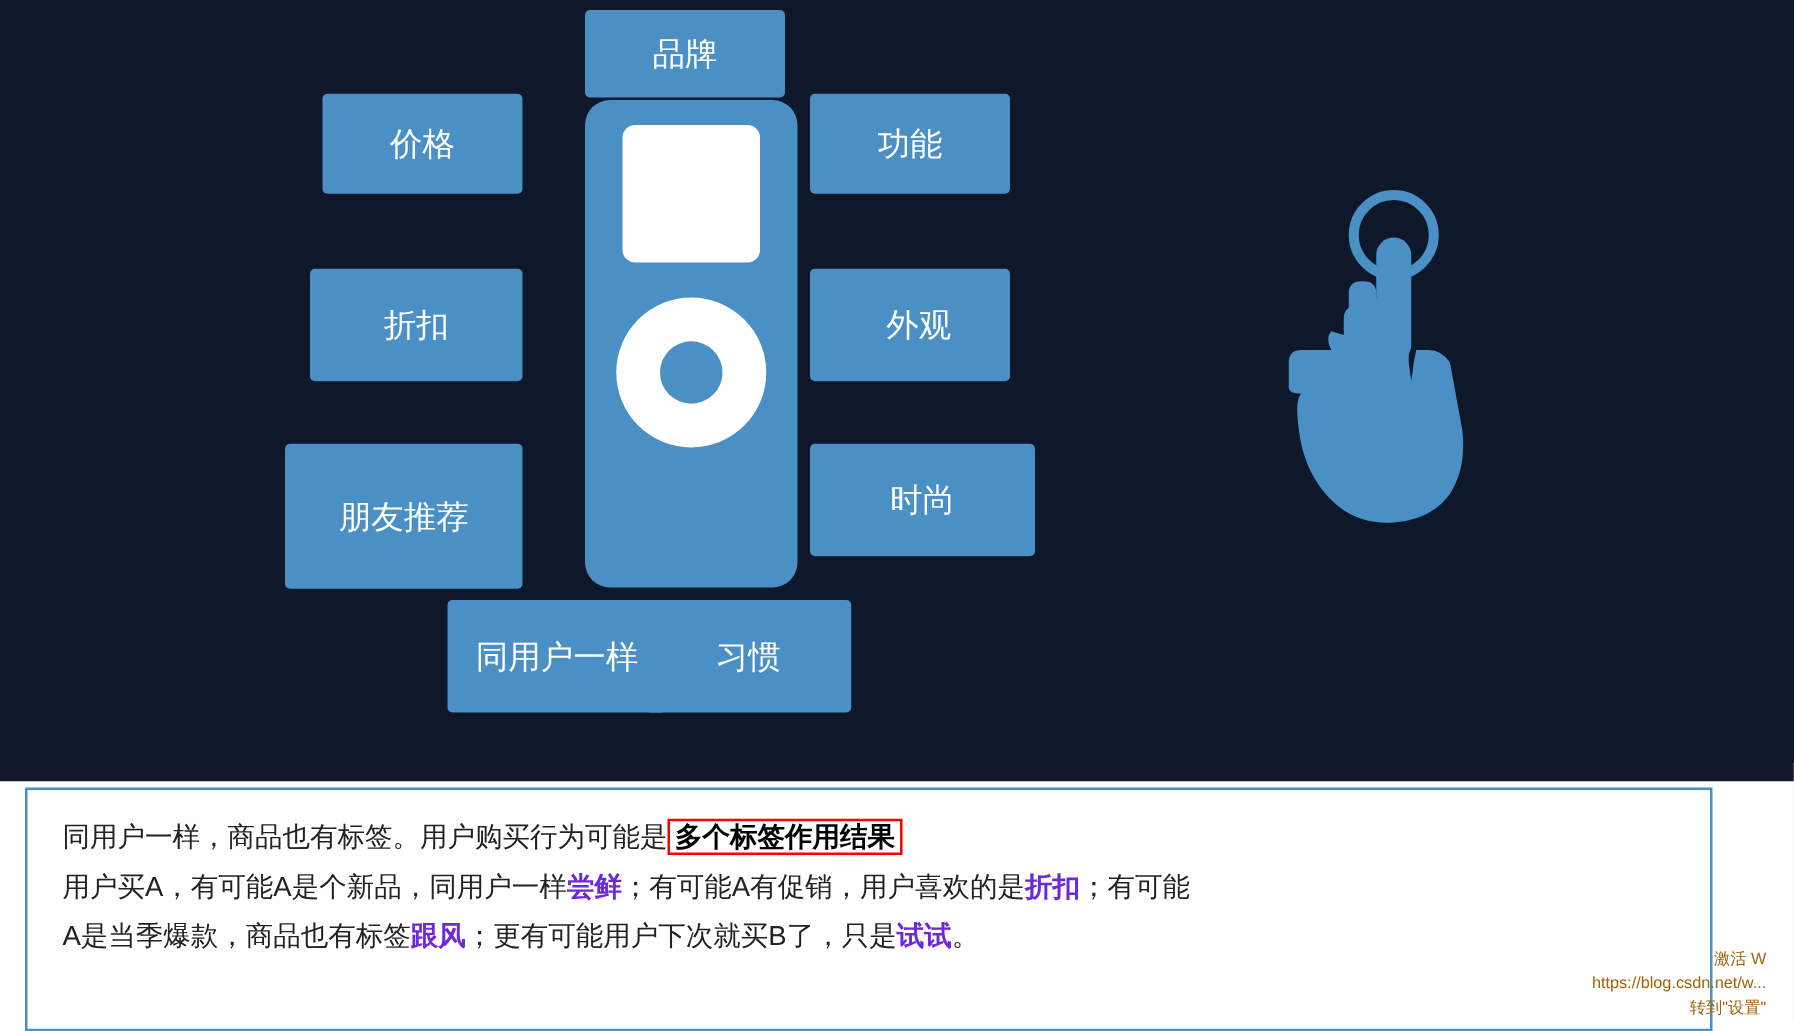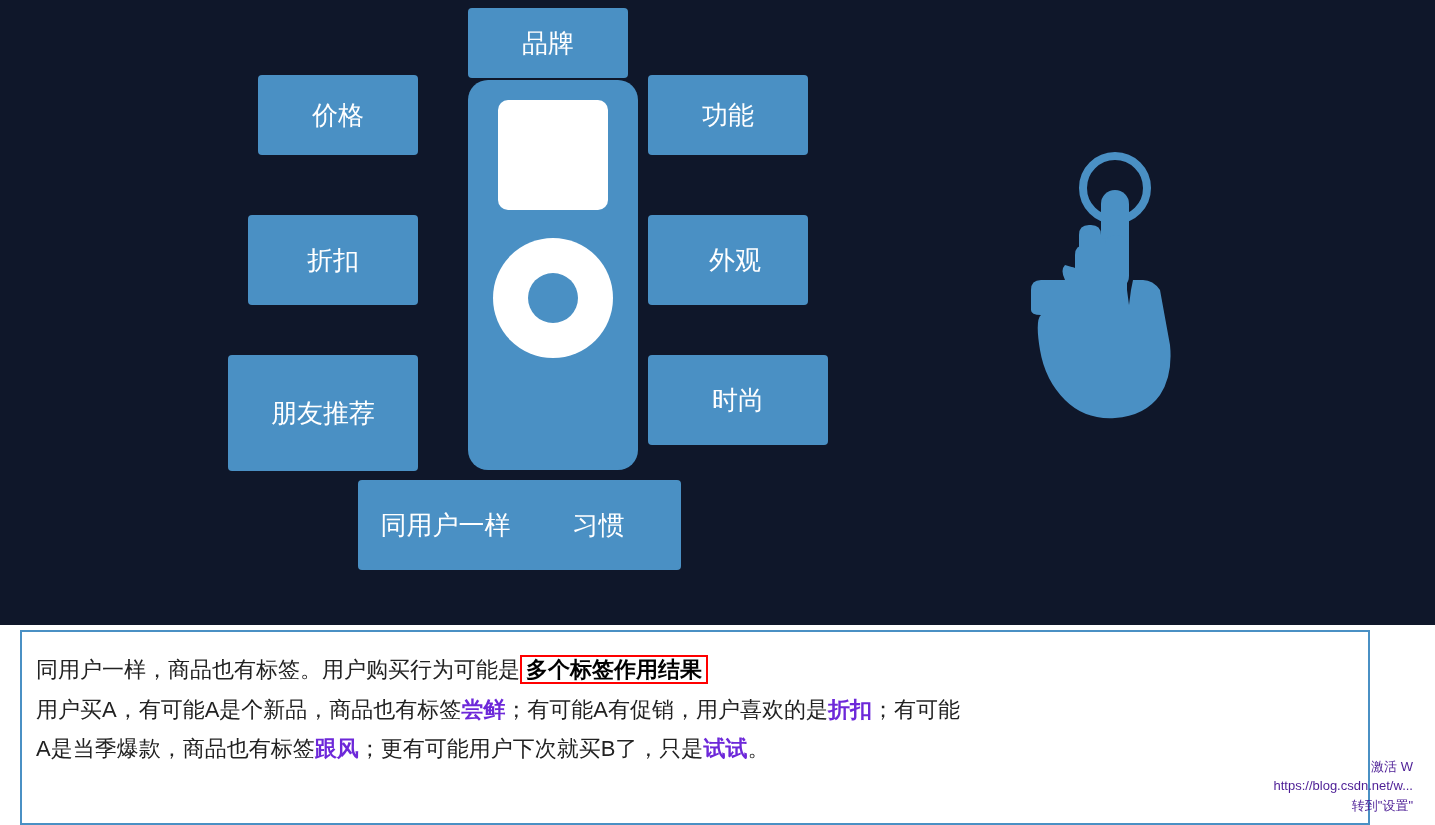--- a/index.html
+++ b/index.html
@@ -94,21 +94,21 @@
 
     
     .text-box {
       position: absolute;
       bottom: 0;
       left: 20px;
       width: 1350px;
       height: 195px;
       border: 2px solid #4a90c4;
       background: #fff;
-      padding: 18px 14px;
+      padding: 18px 28px;
       font-size: 22px;
       line-height: 1.8;
       color: #222;
     }
 
     .text-highlight-red {
       border: 2px solid red;
       padding: 0 4px;
       font-weight: bold;
       color: #000;
@@ -118,21 +118,21 @@
       font-weight: bold;
       color: #6d28d9;
     }
 
     
     .watermark {
       position: absolute;
       bottom: 10px;
       right: 22px;
       font-size: 13px;
-      color: #4c1d95;
+      color: #a16207;
       text-align: right;
       line-height: 1.5;
     }
   </style>
 </head>
 <body>
 
 <div class="main-container">
 
   <div class="diagram-area">
@@ -202,21 +202,21 @@
       </svg>
     </div>
 
   </div>
 
   <div class="text-box">
     <div>
       <span>同用户一样，商品也有标签。用户购买行为可能是</span><span class="text-highlight-red">多个标签作用结果</span>
     </div>
     <div>
-      <span>用户买A，有可能A是个新品，商品也有标签</span><span class="text-bold">尝鲜</span><span>；有可能A有促销，用户喜欢的是</span><span class="text-bold">折扣</span><span>；有可能</span>
+      <span>用户买A，有可能A是个新品，同用户一样</span><span class="text-bold">尝鲜</span><span>；有可能A有促销，用户喜欢的是</span><span class="text-bold">折扣</span><span>；有可能</span>
     </div>
     <div>
       <span>A是当季爆款，商品也有标签</span><span class="text-bold">跟风</span><span>；更有可能用户下次就买B了，只是</span><span class="text-bold">试试</span><span>。</span>
     </div>
   </div>
 
   <div class="watermark">
     <div>激活 W</div>
     <div>https://blog.csdn.net/w...</div>
     <div>转到"设置"</div>

